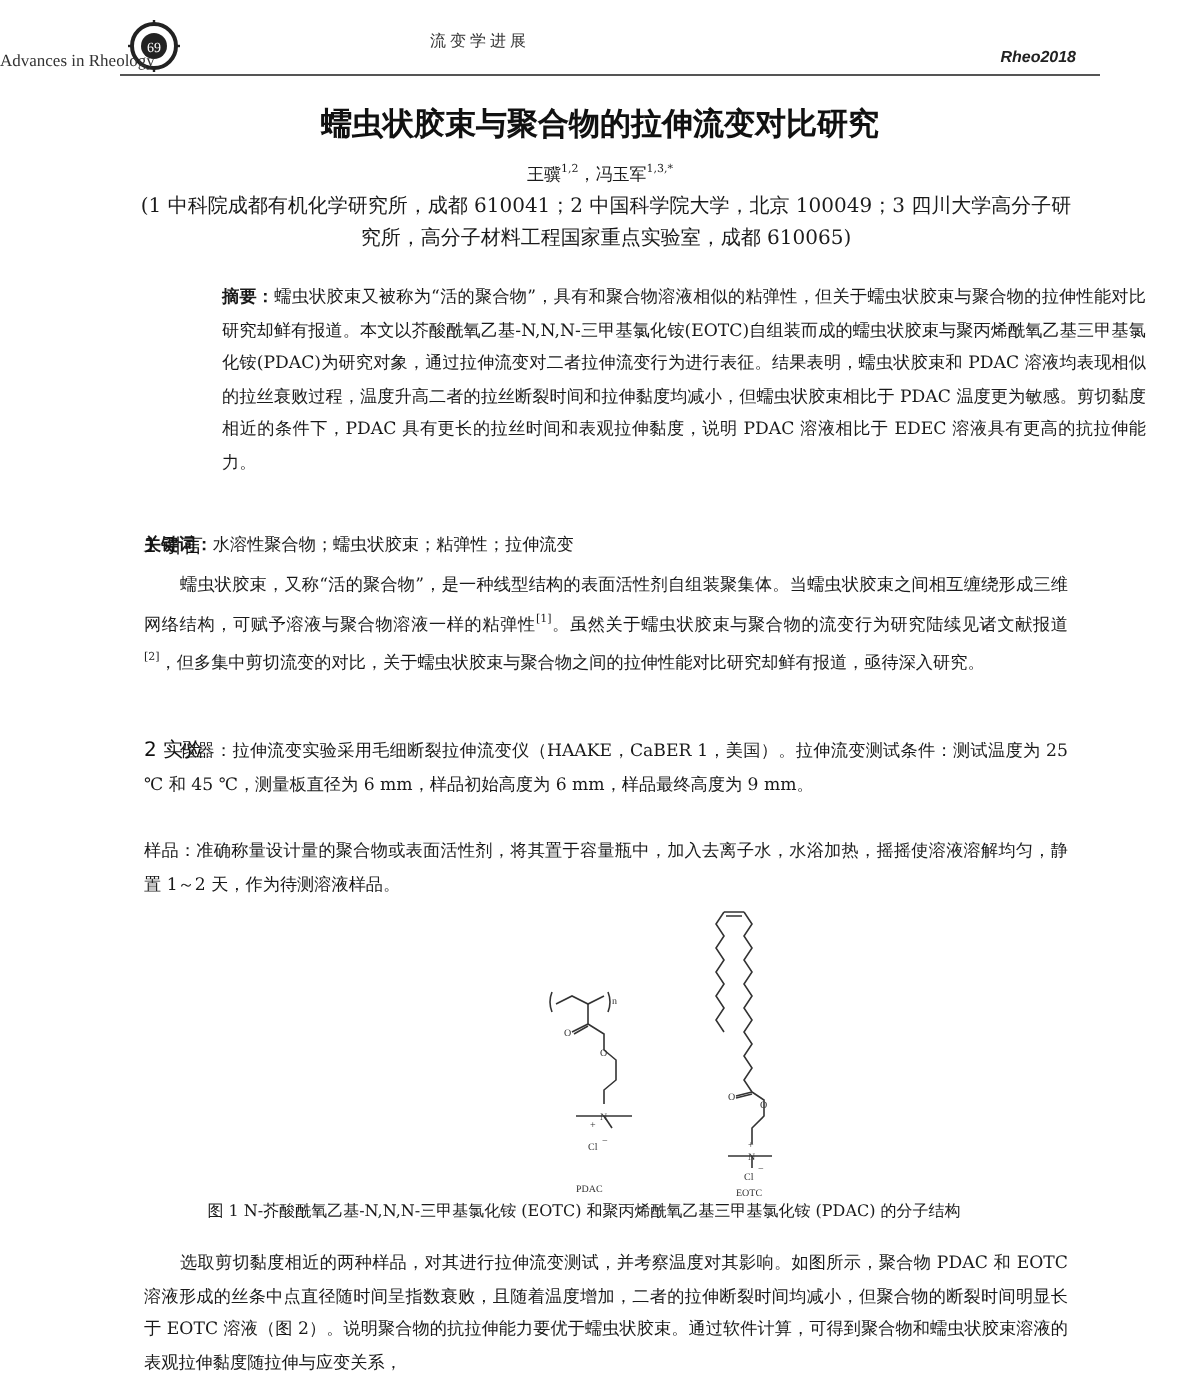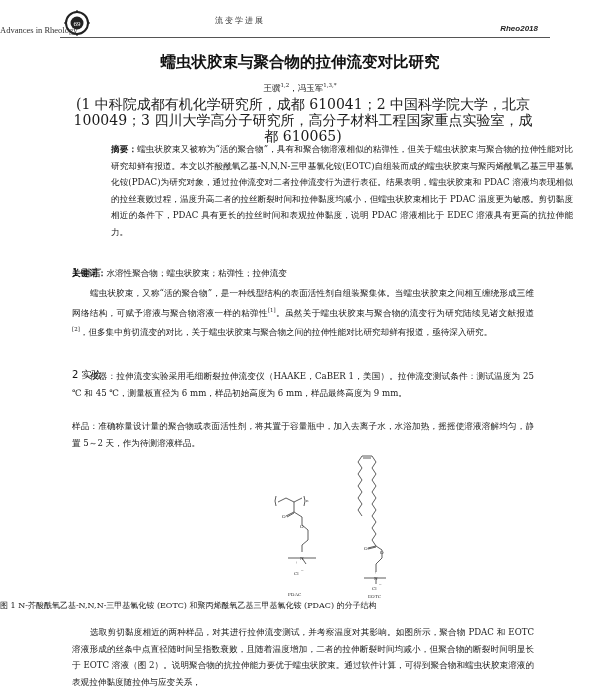--- a/index.html
+++ b/index.html
@@ -10,34 +10,34 @@
             font-size: 8px; letter-spacing: 2px; color: #333; }
   .hdr-en { position: absolute; left: 0; width: 600px; top: 25px; text-align: left;
             font-family: "Liberation Serif", serif; font-size: 8.5px; color: #333; }
   .hdr-right { position: absolute; right: 62px; top: 24px; font-family: "Liberation Sans", sans-serif;
                font-style: italic; font-weight: bold; font-size: 8px; color: #222; }
   .hdr-rule { position: absolute; left: 60px; width: 490px; top: 37px; height: 1px; background: #555; }
   .title { position: absolute; left: 0; width: 600px; top: 52px; text-align: center;
            font-family: Liberation Serif, serif; font-weight: bold; font-size: 15.5px; color: #111; }
   .authors { position: absolute; left: 0; width: 600px; top: 82px; text-align: center; font-size: 8.5px; }
   .authors sup { font-size: 5.5px; }
-  .affil { position: absolute; left: 68px; width: 470px; top: 96px; font-size: 14px; line-height: 16px;
+  .affil { position: absolute; left: 68px; width: 470px; top: 96px; font-size: 10px; line-height: 16px;
            text-align: center; }
   .para { position: absolute; left: 72px; width: 462px; font-size: 8.6px; line-height: 16.5px;
           text-align: justify; }
   .abstract { top: 141px; margin-left: 39px; }
   .abstract b { font-weight: bold; }
   .keywords { top: 246px; margin-top: 19px; }
   .h1 { position: absolute; left: 72px; font-family: "DejaVu Sans", sans-serif; font-size: 10px; color: #111; }
   .intro { top: 285px; text-indent: 18px; }
   .exp-h { top: 368px; }
   .exp-p { top: 368px; text-indent: 18px; }
   .sample { top: 418px; }
   .struct { position: absolute; left: 240px; top: 450px; width: 200px; height: 150px; }
-  .caption { position: absolute; left: 0; width: 584px; top: 600px; text-align: left; font-size: 8px; }
+  .caption { position: absolute; left: 0; width: 584px; top: 600px; text-align: center; font-size: 8px; }
   .body2 { top: 624px; text-indent: 18px; }
   sup.ref { font-size: 5.5px; }
 </style>
 </head>
 <body>
 
 <svg class="hdr-logo" viewBox="0 0 26 26">
   <circle cx="13" cy="13" r="11" fill="none" stroke="#222" stroke-width="2"></circle>
   <circle cx="13" cy="13" r="6.5" fill="#222"></circle>
   <text x="13" y="16" text-anchor="middle" font-size="7" fill="#fff" font-family="Liberation Serif, serif">69</text>
@@ -64,21 +64,21 @@
   <b>关键词：</b><span>水溶性聚合物；蠕虫状胶束；粘弹性；拉伸流变</span>
 </div>
 
 <div class="h1" style="top:266px;">1 引言</div>
 <div class="para intro">
   <span>蠕虫状胶束，又称“活的聚合物”，是一种线型结构的表面活性剂自组装聚集体。当蠕虫状胶束之间相互缠绕形成三维网络结构，可赋予溶液与聚合物溶液一样的粘弹性</span><sup class="ref">[1]</sup><span>。虽然关于蠕虫状胶束与聚合物的流变行为研究陆续见诸文献报道</span><sup class="ref">[2]</sup><span>，但多集中剪切流变的对比，关于蠕虫状胶束与聚合物之间的拉伸性能对比研究却鲜有报道，亟待深入研究。</span>
 </div>
 
 <div class="h1 exp-h">2 实验</div>
 <div class="para exp-p">仪器：拉伸流变实验采用毛细断裂拉伸流变仪（HAAKE，CaBER 1，美国）。拉伸流变测试条件：测试温度为 25 ℃ 和 45 ℃，测量板直径为 6 mm，样品初始高度为 6 mm，样品最终高度为 9 mm。</div>
-<div class="para sample" style="top:418px; text-indent:0;">样品：准确称量设计量的聚合物或表面活性剂，将其置于容量瓶中，加入去离子水，水浴加热，摇摇使溶液溶解均匀，静置 5～2 天，作为待测溶液样品。</div>
+<div class="para sample" style="top:418px; text-indent:0;">样品：准确称量设计量的聚合物或表面活性剂，将其置于容量瓶中，加入去离子水，水浴加热，摇摇使溶液溶解均匀，静置 1～2 天，作为待测溶液样品。</div>
 
 <svg class="struct" viewBox="0 0 200 150">
   <g stroke="#333" stroke-width="0.8" fill="none">
 
     <path d="M38 52 L46 48 L54 52 L62 48"></path>
     <path d="M36 46 Q34 51 36 56"></path>
       <path d="M64 46 Q66 51 64 56"></path>
     <path d="M54 52 L54 62"></path>
     <path d="M54 62 L46 66"></path>
       <path d="M54 63 L47 67"></path>

